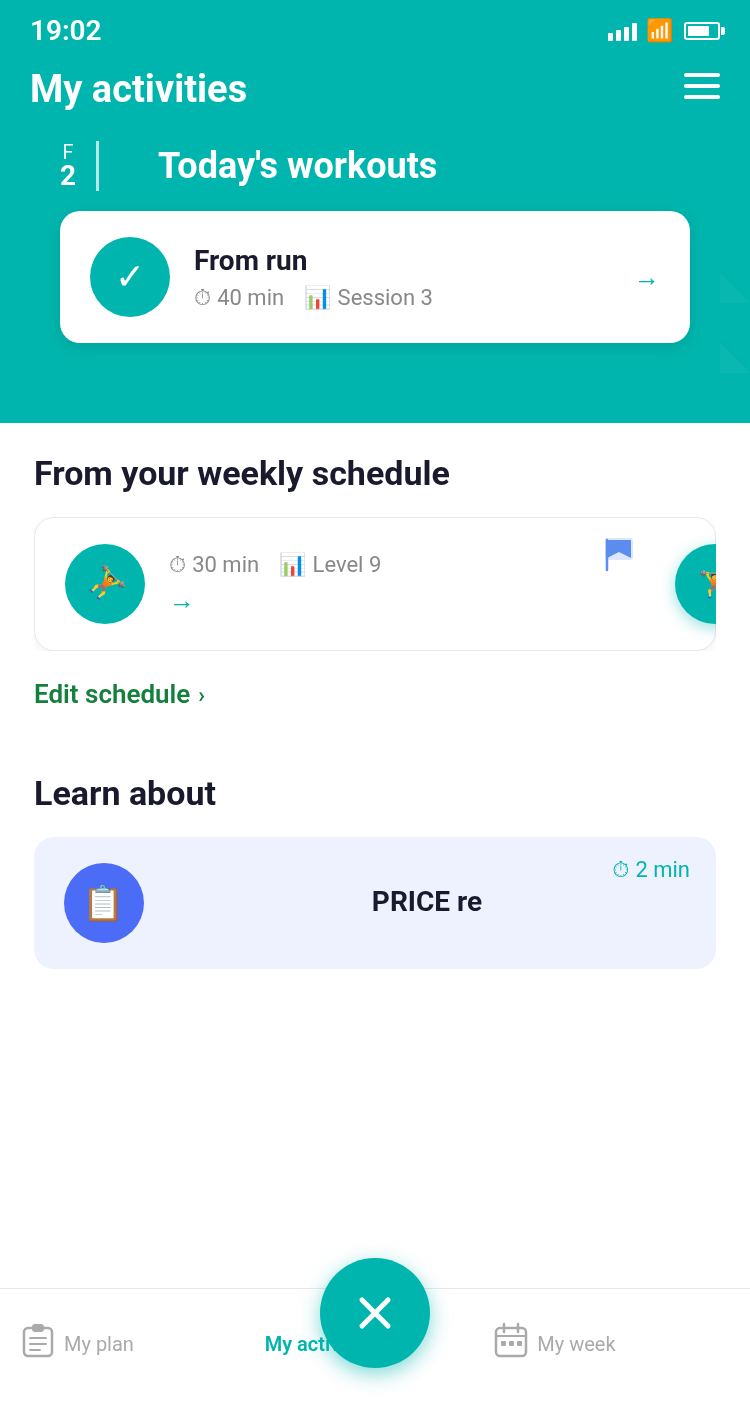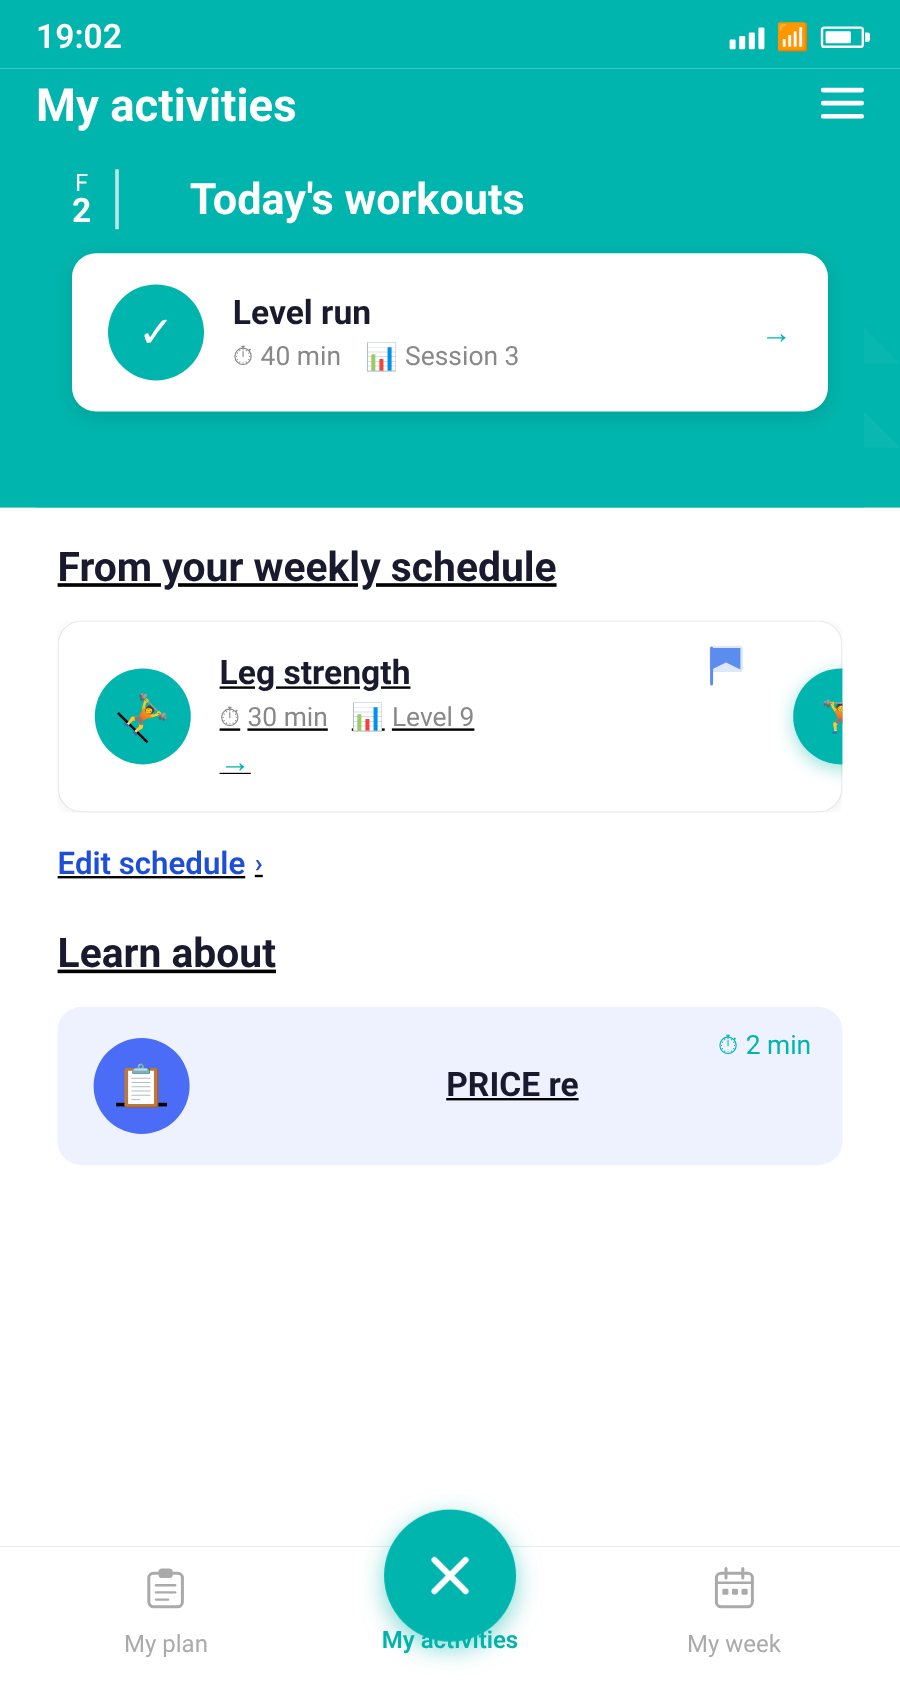--- a/index.html
+++ b/index.html
@@ -155,24 +155,23 @@
     }
     .arrow-right {
       color: #00B5AD;
       font-size: 26px;
       margin-left: auto;
     }
 
     
     .main-content {
       background: #fff;
-      padding: 0 48px;
+      padding: 0 34px;
       margin-top: -50px;
       padding-top: 80px;
-      text-decoration: underline;
     }
 
     
     .section-title {
       font-size: 34px;
       font-weight: 700;
       color: #1a1a2e;
       margin-bottom: 24px;
     }
 
@@ -218,27 +217,27 @@
       display: flex;
       align-items: center;
       justify-content: center;
       color: white;
       font-size: 26px;
       box-shadow: 0 4px 15px rgba(0,181,173,0.4);
     }
 
     
     .edit-schedule {
-      color: #1d4ed8;
+      color: #15803d;
       font-size: 26px;
       font-weight: 600;
       display: flex;
       align-items: center;
       gap: 8px;
-      margin: 28px 0 40px;
+      margin: 28px 0 64px;
       cursor: pointer;
     }
     .edit-schedule-chevron {
       font-size: 22px;
     }
 
     
     .learn-section {
       margin-bottom: 30px;
     }
@@ -296,21 +295,21 @@
       background: white;
       border-top: 1px solid #e8e8e8;
       display: flex;
       align-items: center;
       justify-content: space-around;
       padding: 0 20px 20px;
       z-index: 10;
     }
     .nav-item {
       display: flex;
-      flex-direction: column;
+      flex-direction: row;
       align-items: center;
       gap: 8px;
       cursor: pointer;
       flex: 1;
       text-align: right;
     }
     .nav-icon {
       font-size: 34px;
       color: #aaa;
     }
@@ -446,21 +445,21 @@
       </div>
       <div class="day-divider"></div>
       <h2 class="today-title">Today's workouts</h2>
     </div>
 
     <div class="workout-card">
       <div class="workout-icon-circle">
         <span class="checkmark">✓</span>
       </div>
       <div class="workout-info">
-        <div class="workout-name">Level run</div>
+        <div class="workout-name">From run</div>
         <div class="workout-meta">
           <span class="workout-meta-item">
             <span>⏱</span>
             <span>40 min</span>
           </span>
           <span class="workout-meta-item">
             <span>📊</span>
             <span>Session 3</span>
           </span>
         </div>
@@ -474,21 +473,20 @@
 
   <div class="weekly-section">
     <h2 class="section-title">From your weekly schedule</h2>
 
     <div class="schedule-card-wrapper">
       <div class="schedule-card">
         <div class="workout-icon-circle" style="background:#00B5AD;">
           <span class="dumbbell-icon">🏋</span>
         </div>
         <div class="workout-info">
-          <div class="workout-name">Leg strength</div>
           <div class="workout-meta">
             <span class="workout-meta-item">
               <span>⏱</span>
               <span>30 min</span>
             </span>
             <span class="workout-meta-item">
               <span>📊</span>
               <span>Level 9</span>
             </span>
           </div>

